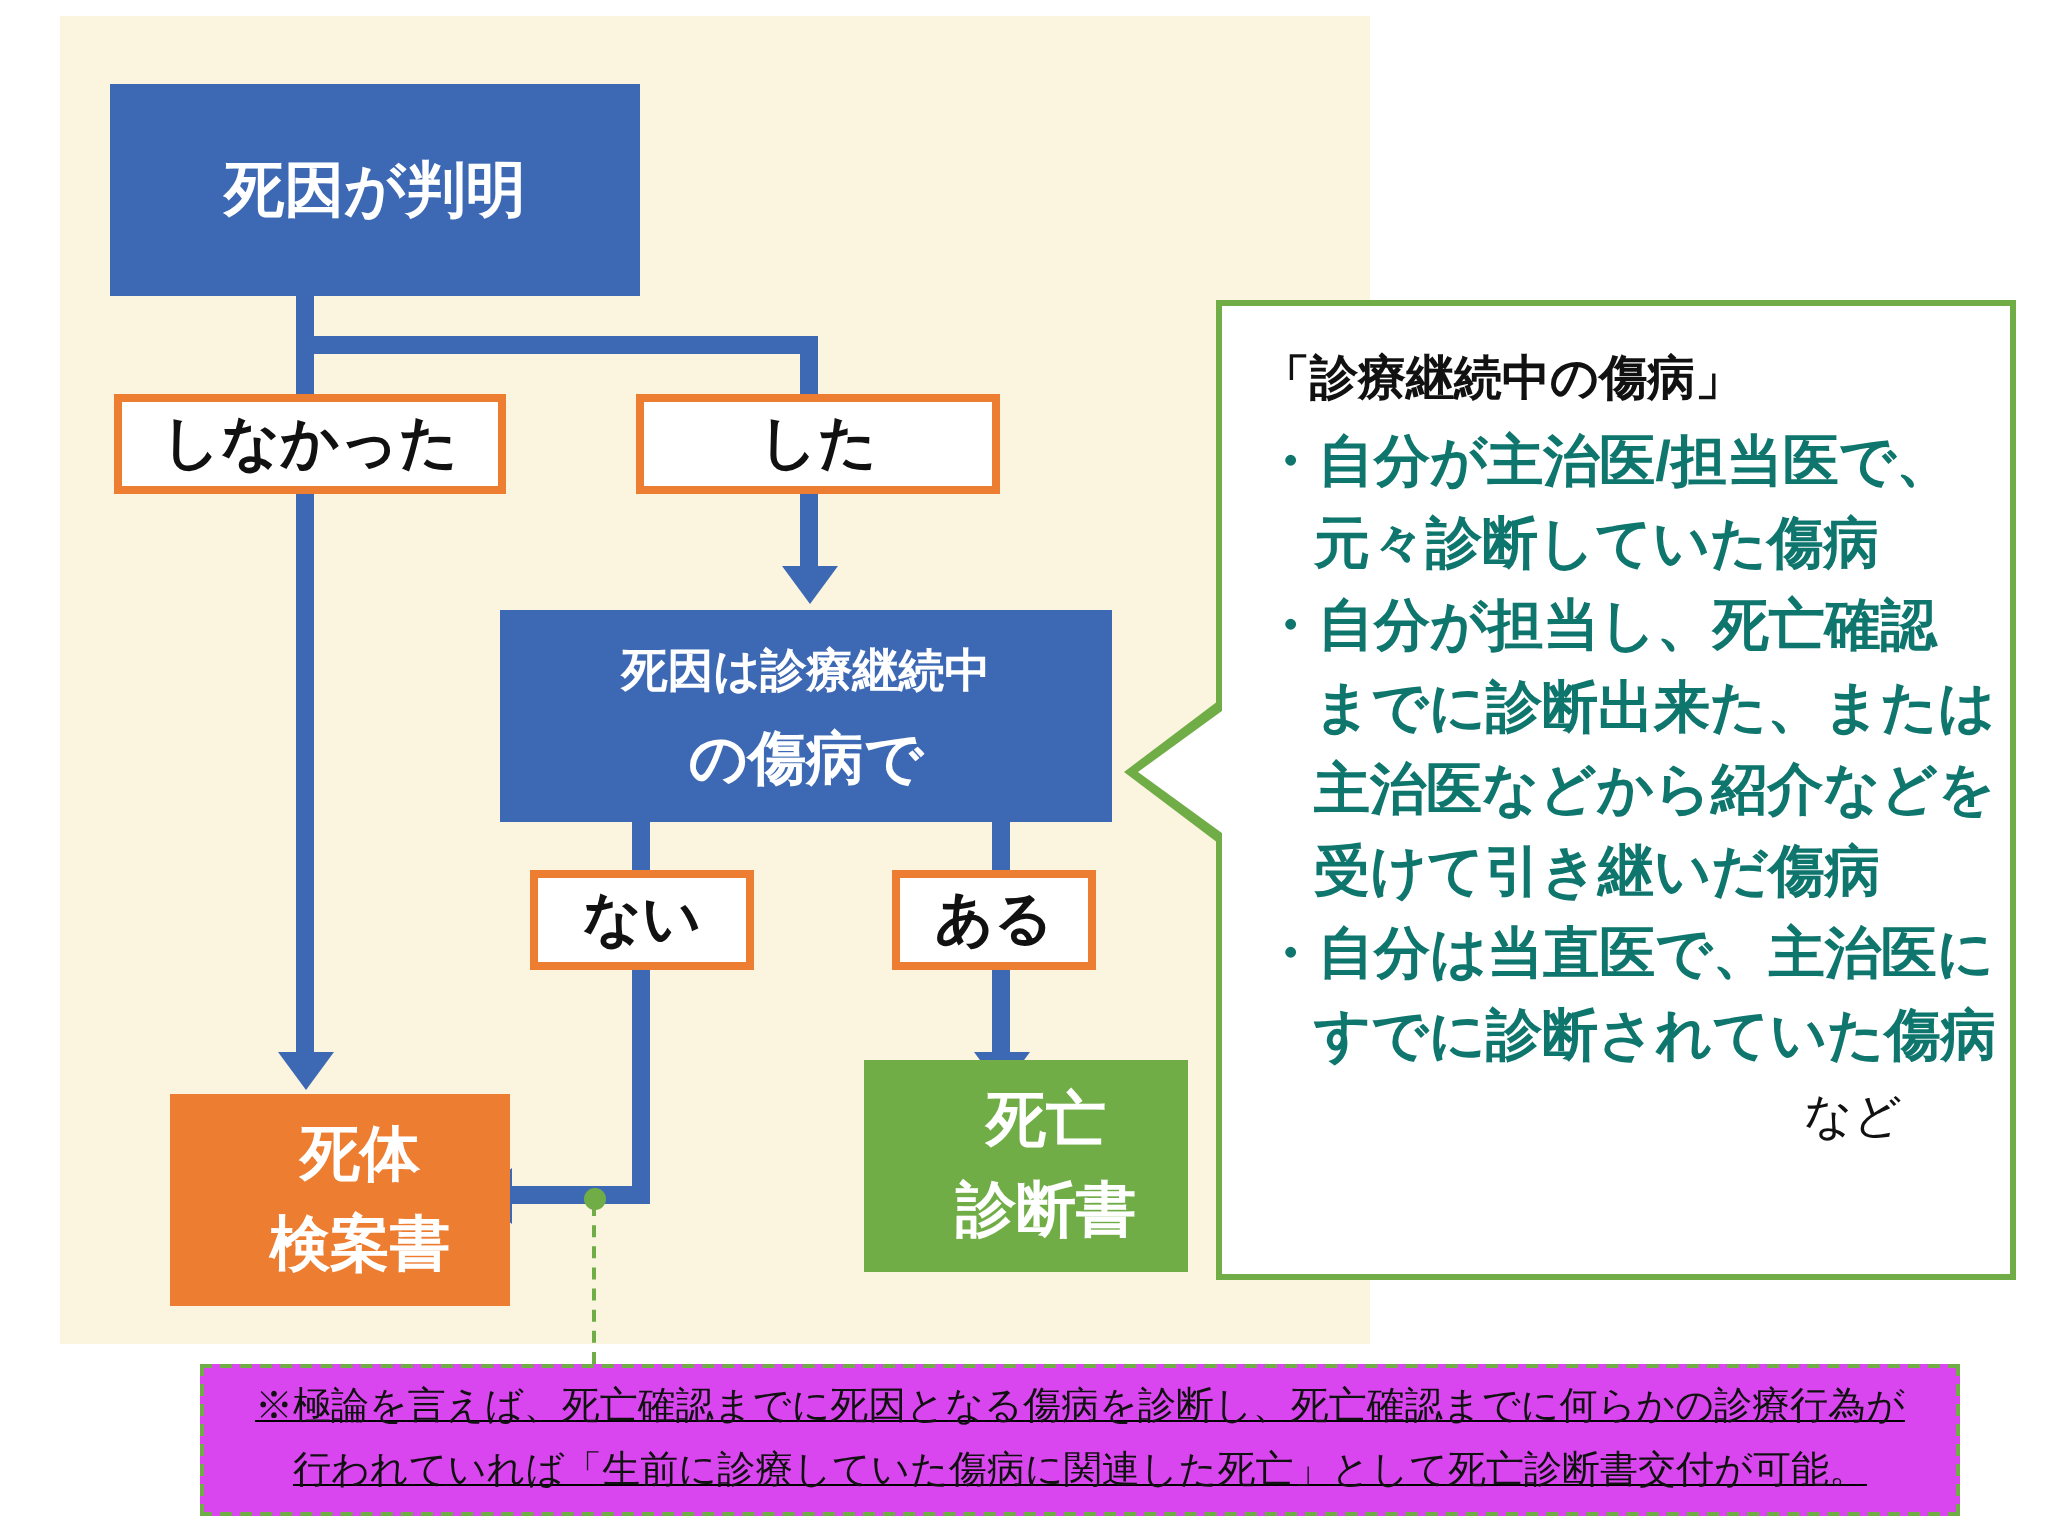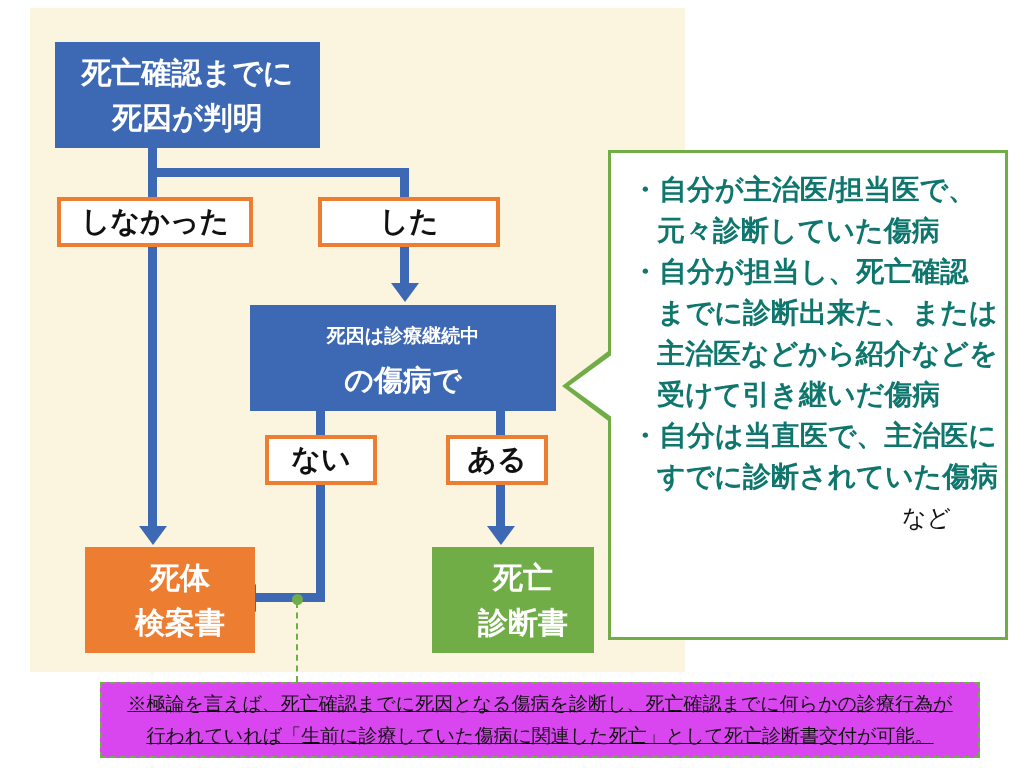--- a/index.html
+++ b/index.html
@@ -72,55 +72,55 @@
   <div class="ah-down" style="left:391px;top:283px;"></div>
 
   <div class="bline" style="left:316px;top:411px;width:9px;height:191px;"></div>
   <div class="bline" style="left:255px;top:593px;width:70px;height:9px;"></div>
   <div class="ah-left" style="left:237px;top:584px;"></div>
 
   <div class="bline" style="left:496px;top:411px;width:9px;height:117px;"></div>
   <div class="ah-down" style="left:487px;top:526px;"></div>
 
   <div class="bluebox" style="left:55px;top:42px;width:265px;height:106px;">
-    <div class="l">死亡確認までに</div>
     <div class="l">死因が判明</div>
   </div>
 
   <div class="branchbox" style="left:57px;top:197px;width:196px;height:50px;">
     <span>しなかった</span>
   </div>
   <div class="branchbox" style="left:318px;top:197px;width:182px;height:50px;">
     <span>した</span>
   </div>
 
   <div class="bluebox" style="left:250px;top:305px;width:306px;height:106px;">
-    <div class="l" style="font-size:19px;">死因は診療継続中</div>
+    <div class="l" style="font-size:23px;">死因は診療継続中</div>
     <div class="l" style="font-size:29px;">の傷病で</div>
   </div>
 
   <div class="branchbox" style="left:265px;top:435px;width:112px;height:50px;">
     <span>ない</span>
   </div>
   <div class="branchbox" style="left:446px;top:435px;width:102px;height:50px;">
     <span>ある</span>
   </div>
 
   <div class="resultbox orange-fill" style="left:85px;top:547px;width:150px;height:106px;">
     <div class="l">死体</div>
     <div class="l">検案書</div>
   </div>
-  <div class="resultbox green-fill" style="left:432px;top:547px;width:142px;height:106px;">
+  <div class="resultbox green-fill" style="left:432px;top:530px;width:142px;height:106px;">
     <div class="l">死亡</div>
     <div class="l">診断書</div>
   </div>
 
   <div class="callout">
     <div class="tri-outer"></div>
     <div class="tri-inner"></div>
+    <div class="ct">「診療継続中の傷病」</div>
     <div class="cl">・自分が主治医/担当医で、</div>
     <div class="cl cont">元々診断していた傷病</div>
     <div class="cl">・自分が担当し、死亡確認</div>
     <div class="cl cont">までに診断出来た、または</div>
     <div class="cl cont">主治医などから紹介などを</div>
     <div class="cl cont">受けて引き継いだ傷病</div>
     <div class="cl">・自分は当直医で、主治医に</div>
     <div class="cl cont">すでに診断されていた傷病</div>
     <div class="suffix">など</div>
   </div>

